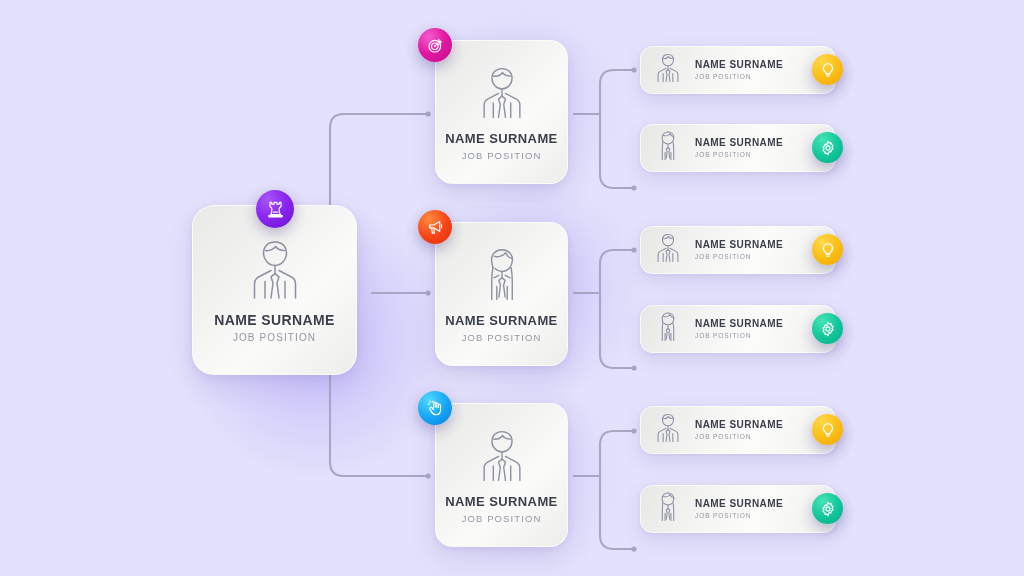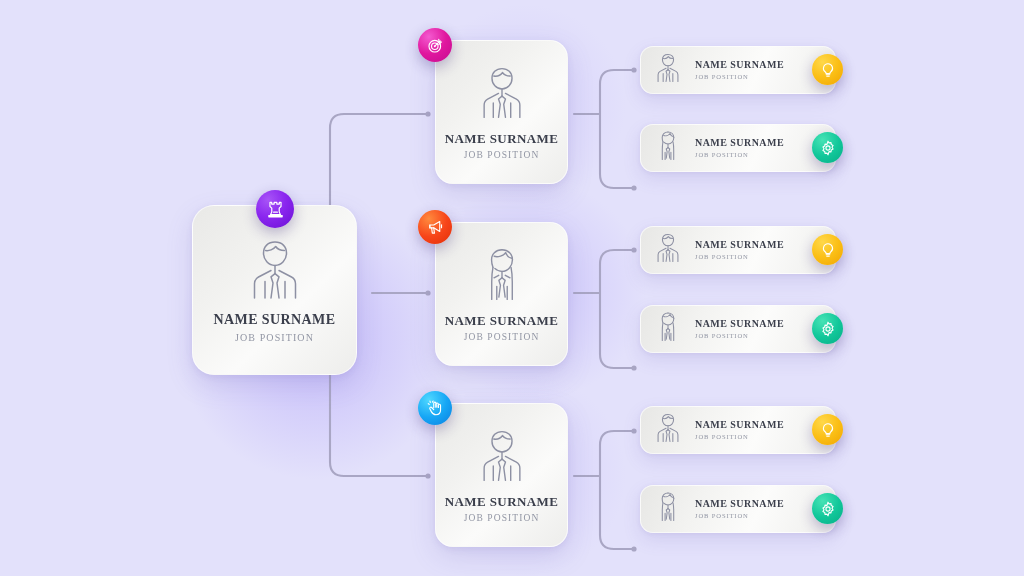--- a/index.html
+++ b/index.html
@@ -30,21 +30,20 @@
   
   .connectors { position:absolute; inset:0; pointer-events:none; }
 
   
   .card {
     position:absolute;
     background: linear-gradient(135deg, #e9e9e7 0%, #f2f2f0 35%, #fbfbfa 62%, #ededeb 100%);
     border-radius: 18px;
     box-shadow: 0 10px 26px rgba(108,92,180,.17), 0 2px 6px rgba(108,92,180,.10);
     border: 1px solid rgba(255,255,255,.65);
-    font-family: Liberation Serif, serif;
   }
 
   
   .card-sq { display:flex; flex-direction:column; align-items:center; justify-content:center; }
   .card-sq .avatar { margin-bottom:6px; }
   .card-sq .nm {
     font-size: 13px; font-weight: 700; letter-spacing:.4px;
     color:#3b3f4c; line-height:1;
   }
   .card-sq .jp {

